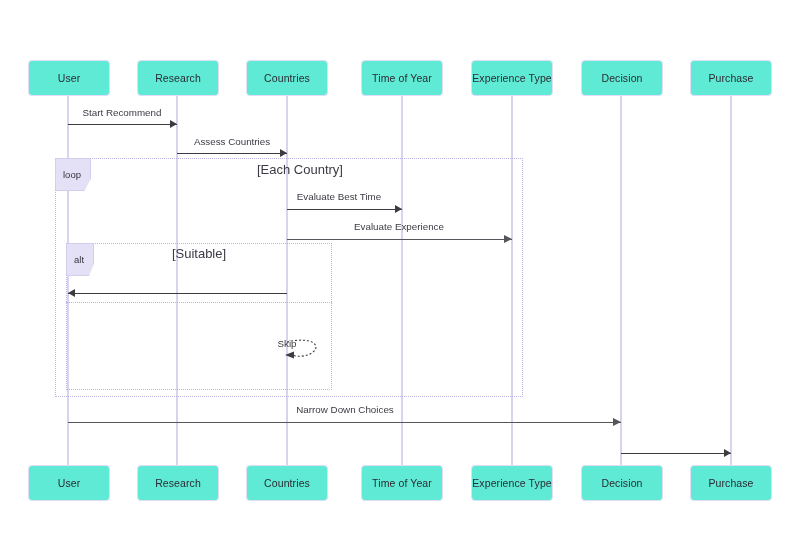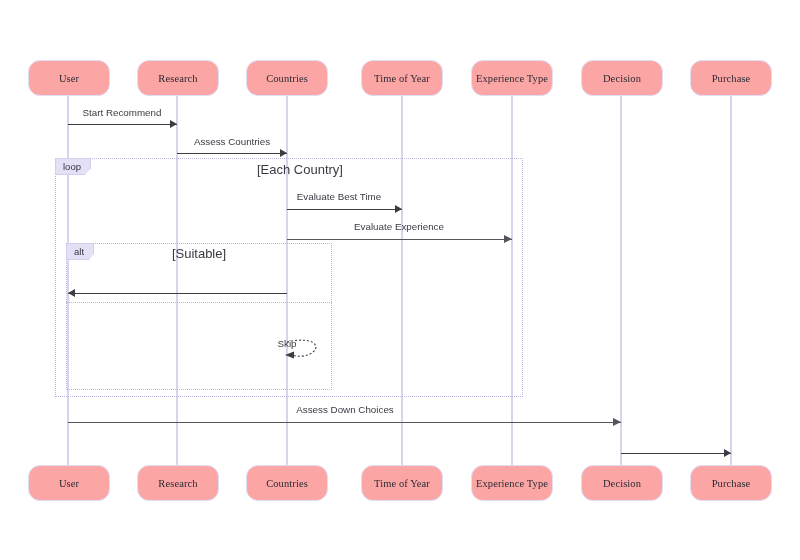--- a/index.html
+++ b/index.html
@@ -18,30 +18,29 @@
     width: 800px;
     height: 560px;
     background: #ffffff;
   }
 
   
   .participant {
     position: absolute;
     box-sizing: border-box;
     height: 36px;
-    background: #fca5a5;
+    background: #5eead4;
     border: 1px solid #E0DDF6;
-    border-radius: 12px;
+    border-radius: 4px;
     display: flex;
     align-items: center;
     justify-content: center;
     font-size: 10.5px;
     color: #2b2b33;
     letter-spacing: 0.1px;
-    font-family: Liberation Serif, serif;
   }
 
   
   .lifeline {
     position: absolute;
     width: 1.5px;
     background: #D7D4EE;
   }
 
   
@@ -52,21 +51,21 @@
     background: transparent;
   }
   .fragment-divider {
     position: absolute;
     height: 0;
     border-top: 1px dotted #B9B4E0;
   }
   .fragment-tab {
     position: absolute;
     box-sizing: border-box;
-    height: 17px;
+    height: 33px;
     background: #E4E1F7;
     border: 1px solid #D2CEEE;
     display: flex;
     align-items: center;
     padding: 0 9px 0 7px;
     font-size: 9.5px;
     color: #33333d;
     border-radius: 1px;
     clip-path: polygon(0 0, 100% 0, 100% 62%, 82% 100%, 0 100%);
   }
@@ -156,21 +155,21 @@
     <div class="msg-label" style="left: 289px; top: 221px; width: 220px;">Evaluate Experience</div>
     <div class="msg-line solid-thin" style="left: 68px; top: 293px; width: 219px;"></div>
     <div class="arrowhead left" style="top: 289.4px; left: 68px;"></div>
     <svg width="46" height="30" class="selfloop" style="left: 283px; top: 336px;">
       <path d="M 4 6 C 30 0, 38 10, 30 16 C 24 21, 14 21, 9 19" fill="none" stroke="#3c3c42" stroke-width="1.1" stroke-dasharray="2,2"></path>
       <polygon points="2,19 11,15.5 11,22.5" fill="#3c3c42"></polygon>
     </svg>
     <div class="msg-label" style="left: 177px; top: 338px; width: 220px;">Skip</div>
     <div class="msg-line solid-thick" style="left: 68px; top: 422px; width: 553px;"></div>
     <div class="arrowhead right thick" style="top: 418px; left: 613px;"></div>
-    <div class="msg-label" style="left: 235px; top: 404px; width: 220px;">Assess Down Choices</div>
+    <div class="msg-label" style="left: 235px; top: 404px; width: 220px;">Narrow Down Choices</div>
     <div class="msg-line solid-thin" style="left: 621px; top: 453px; width: 110px;"></div>
     <div class="arrowhead right" style="top: 449.4px; left: 723.5px;"></div>
     <div class="participant" style="left: 28px; top: 60px; width: 82px;">
       <span>User</span>
     </div>
     <div class="participant" style="left: 28px; top: 465px; width: 82px;">
       <span>User</span>
     </div>
     <div class="participant" style="left: 137px; top: 60px; width: 82px;">
       <span>Research</span>

